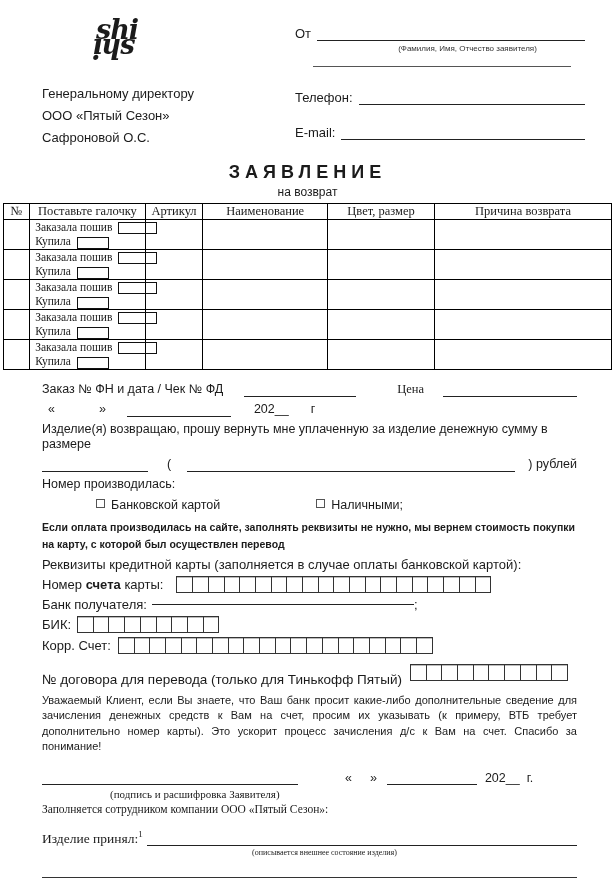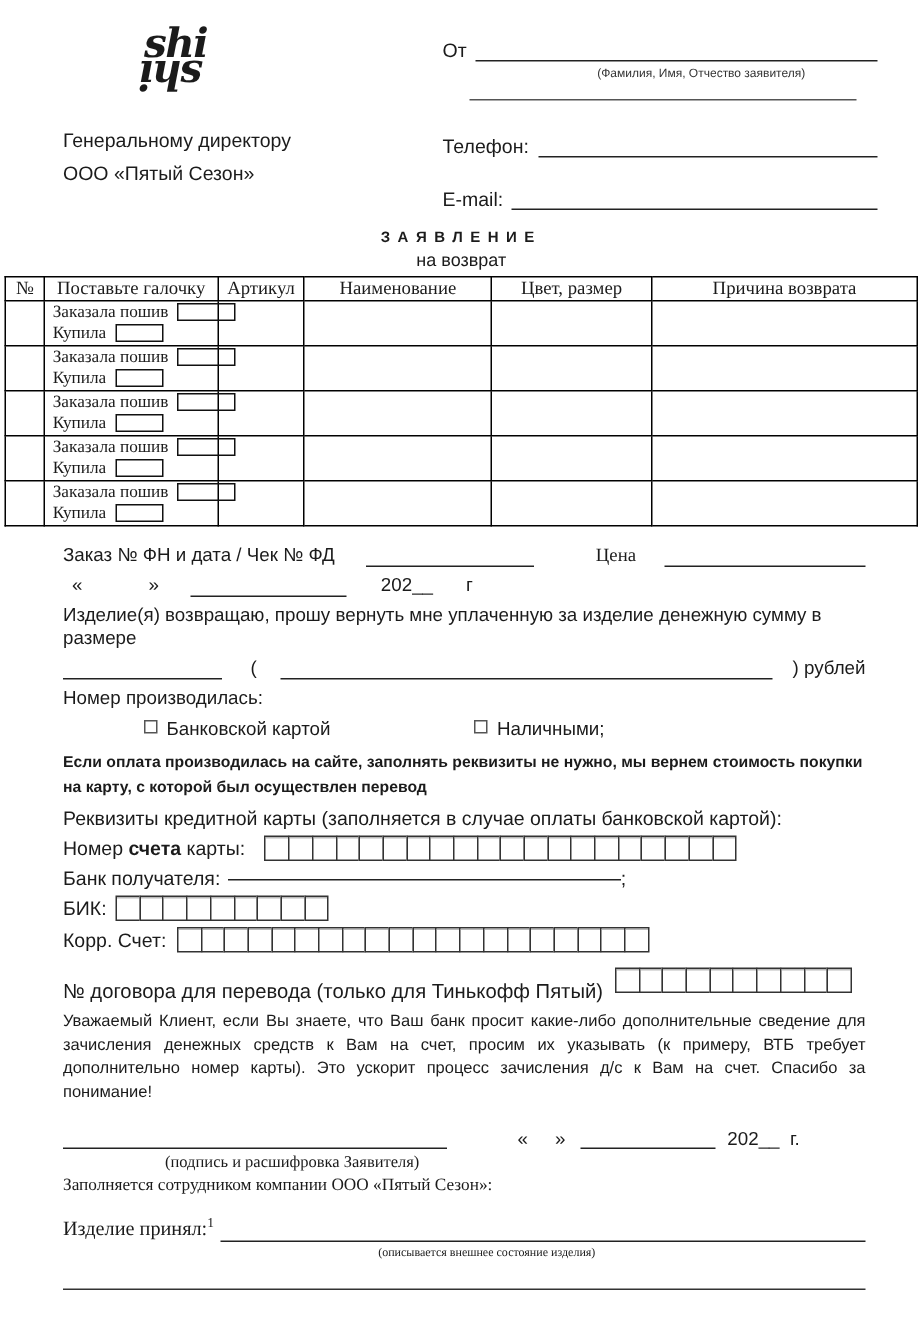--- a/index.html
+++ b/index.html
@@ -20,21 +20,21 @@
   .logo .flip{transform:rotate(180deg) translateX(3px);}
   .recipient{margin-top:24px;font-size:13px;line-height:22px;}
   .from-row{display:flex;align-items:flex-end;margin-top:14px;}
   .from-row .ul{flex:1;margin-left:6px;}
   .fio-hint{font-size:8px;color:#333;text-align:center;margin:3px 0 0 55px;}
   .blank2{border-bottom:1px solid #555;height:0;margin:13px 14px 0 18px;}
   .phone-row{margin-top:23px;}
   .email-row{margin-top:20px;}
   .phone-row .ul,.email-row .ul{flex:1;margin-left:6px;}
   
-  .title{margin-top:13px;text-align:center;font-size:10px;font-weight:bold;letter-spacing:5px;}
+  .title{margin-top:13px;text-align:center;font-size:18px;font-weight:bold;letter-spacing:5px;}
   .subtitle{text-align:center;font-size:12px;margin-top:2px;}
   
   table{border-collapse:collapse;table-layout:fixed;width:609px;margin:4px 3px 0 3px;}
   th,td{border:1px solid #000;padding:0 2px;}
   th{font-family:"Liberation Serif",serif;font-size:12.5px;font-weight:normal;text-align:center;height:15px;}
   td{height:29px;vertical-align:top;}
   .c-num{width:4.3%;}.c-check{width:19%;}.c-art{width:9.5%;}
   .c-name{width:20.5%;}.c-cs{width:17.6%;}.c-reason{width:29.1%;}
   .opt{font-family:"Liberation Serif",serif;font-size:11.5px;line-height:14px;white-space:nowrap;padding-left:3px;}
   .cbox{display:inline-block;width:37px;height:10px;border:1.6px solid #111;vertical-align:middle;margin-left:6px;}
@@ -84,20 +84,21 @@
 
   <div class="hdr">
     <div class="hdr-left">
       <div class="logo">
         <div>shi</div>
         <div class="flip">shi</div>
       </div>
       <div class="recipient">
         <div>Генеральному директору</div>
         <div>ООО «Пятый Сезон»</div>
+        <div>Сафроновой О.С.</div>
       </div>
     </div>
     <div class="hdr-right">
       <div class="from-row">
         <span>От</span>
         <span class="ul"></span>
       </div>
       <div class="fio-hint">(Фамилия, Имя, Отчество заявителя)</div>
       <div class="blank2"></div>
       <div class="row phone-row">

